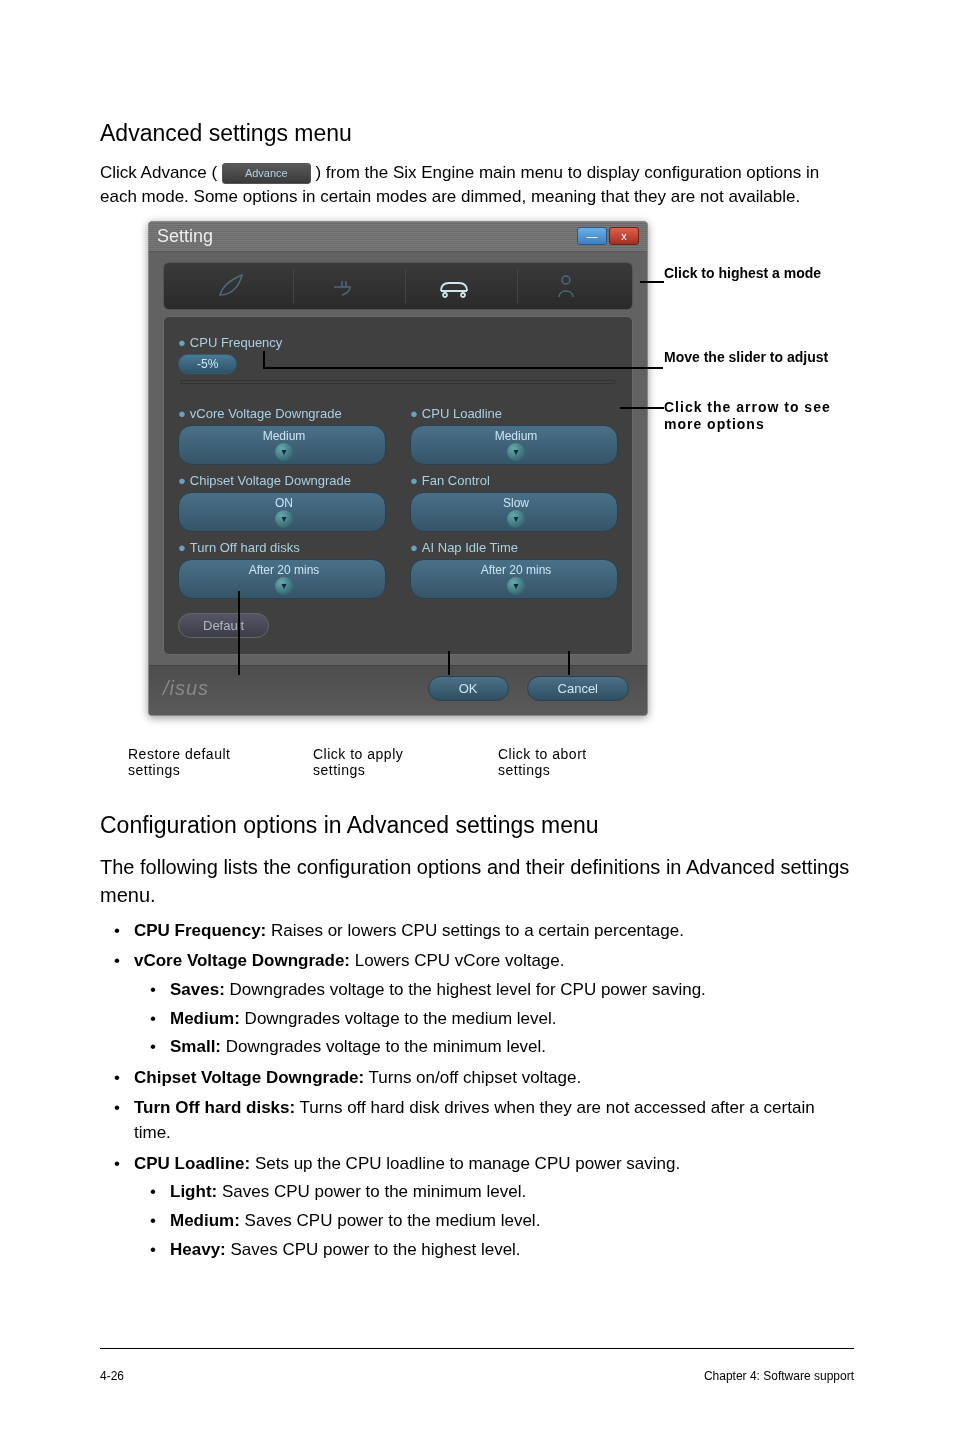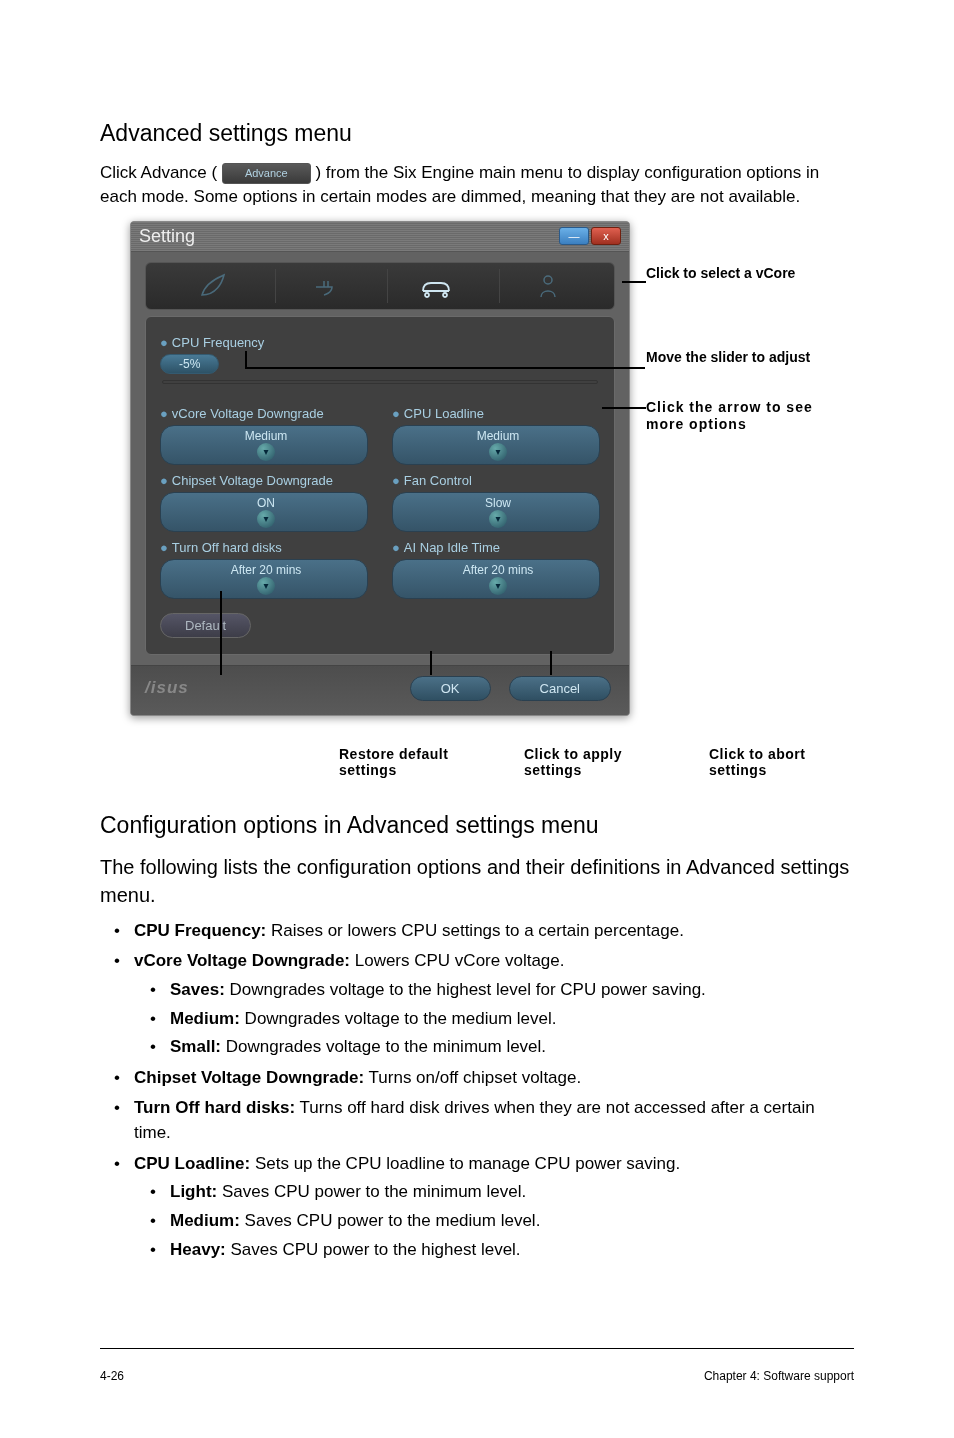--- a/index.html
+++ b/index.html
@@ -33,21 +33,22 @@
       border-radius: 3px;
       vertical-align: middle;
       border: 1px solid #555;
     }
 
     
     .shot-row {
       display: flex;
       align-items: flex-start;
       gap: 16px;
-      margin: 0 0 30px 30px;
+      margin: 0 0 30px 38px;
+      justify-content: center;
     }
     .shot-wrap { position: relative; }
     .right-annos {
       font-size: 14px;
       font-weight: bold;
       line-height: 1.25;
       width: 180px;
       position: relative;
     }
     .ranno { position: absolute; left: 0; }
@@ -166,44 +167,43 @@
       justify-content: flex-end;
       gap: 18px;
       padding: 10px 18px 14px 14px;
       background: linear-gradient(to bottom,#4d4d4d,#5a5a5a);
       border-top: 1px solid #444;
     }
     .asus-logo {
       margin-right: auto;
       color: #888;
       font-style: italic;
-      font-weight: bold;
+      font-weight: normal;
       letter-spacing: 1px;
-      font-size: 17px;
+      font-size: 20px;
       font-family: Arial;
     }
     .pill-btn {
       background: linear-gradient(to bottom,#4b7087,#2f4f62);
       color: #cfe6f1;
       border: 1px solid #2a4050;
       border-radius: 14px;
       padding: 4px 30px;
       font-size: 13px;
     }
 
     
     .leader { position:absolute; background:#000; }
 
     .bot-annos {
       display: flex;
       gap: 40px;
-      margin: 6px 0 0 16px;
+      margin: 6px 0 0 28px;
       font-size: 14px;
-      font-weight: bold;
-      justify-content: flex-end;
+      font-weight: normal;
     }
     .bot-annos > div { width: 145px; letter-spacing:.5px; }
 
     
     .config ul { list-style: none; margin-top: 6px; }
     .config > ul > li { margin: 6px 0 6px 0; padding-left: 34px; position: relative; font-size: 17px; line-height: 1.45; }
     .config > ul > li::before { content: "•"; position: absolute; left: 14px; top: 0; }
     .config ul ul { margin-top: 4px; }
     .config ul ul > li { margin: 4px 0; padding-left: 36px; position: relative; font-size: 17px; line-height:1.45; }
     .config ul ul > li::before { content: "•"; position: absolute; left: 16px; top: 0; }
@@ -338,21 +338,21 @@
       <div class="leader" style="top:130px; left:115px; width:2px; height:16px;"></div>
       <div class="leader" style="top:146px; left:115px; width:400px; height:2px;"></div>
       <div class="leader" style="top:186px; left:472px; width:44px; height:2px;"></div>
 
       <div class="leader" style="top:370px; left:90px; width:2px; height:84px;"></div>
       <div class="leader" style="top:430px; left:300px; width:2px; height:24px;"></div>
       <div class="leader" style="top:430px; left:420px; width:2px; height:24px;"></div>
     </div>
 
     <div class="right-annos">
-      <div class="ranno" style="top:44px;">Click to select a vCore</div>
+      <div class="ranno" style="top:44px;">Click to highest a mode</div>
       <div class="ranno" style="top:128px;">Move the slider to adjust</div>
       <div class="ranno" style="top:178px; letter-spacing:1px;">Click the arrow to see more options</div>
     </div>
   </div>
 
   <div class="bot-annos">
     <div>Restore default settings</div>
     <div>Click to apply settings</div>
     <div>Click to abort settings</div>
   </div>

